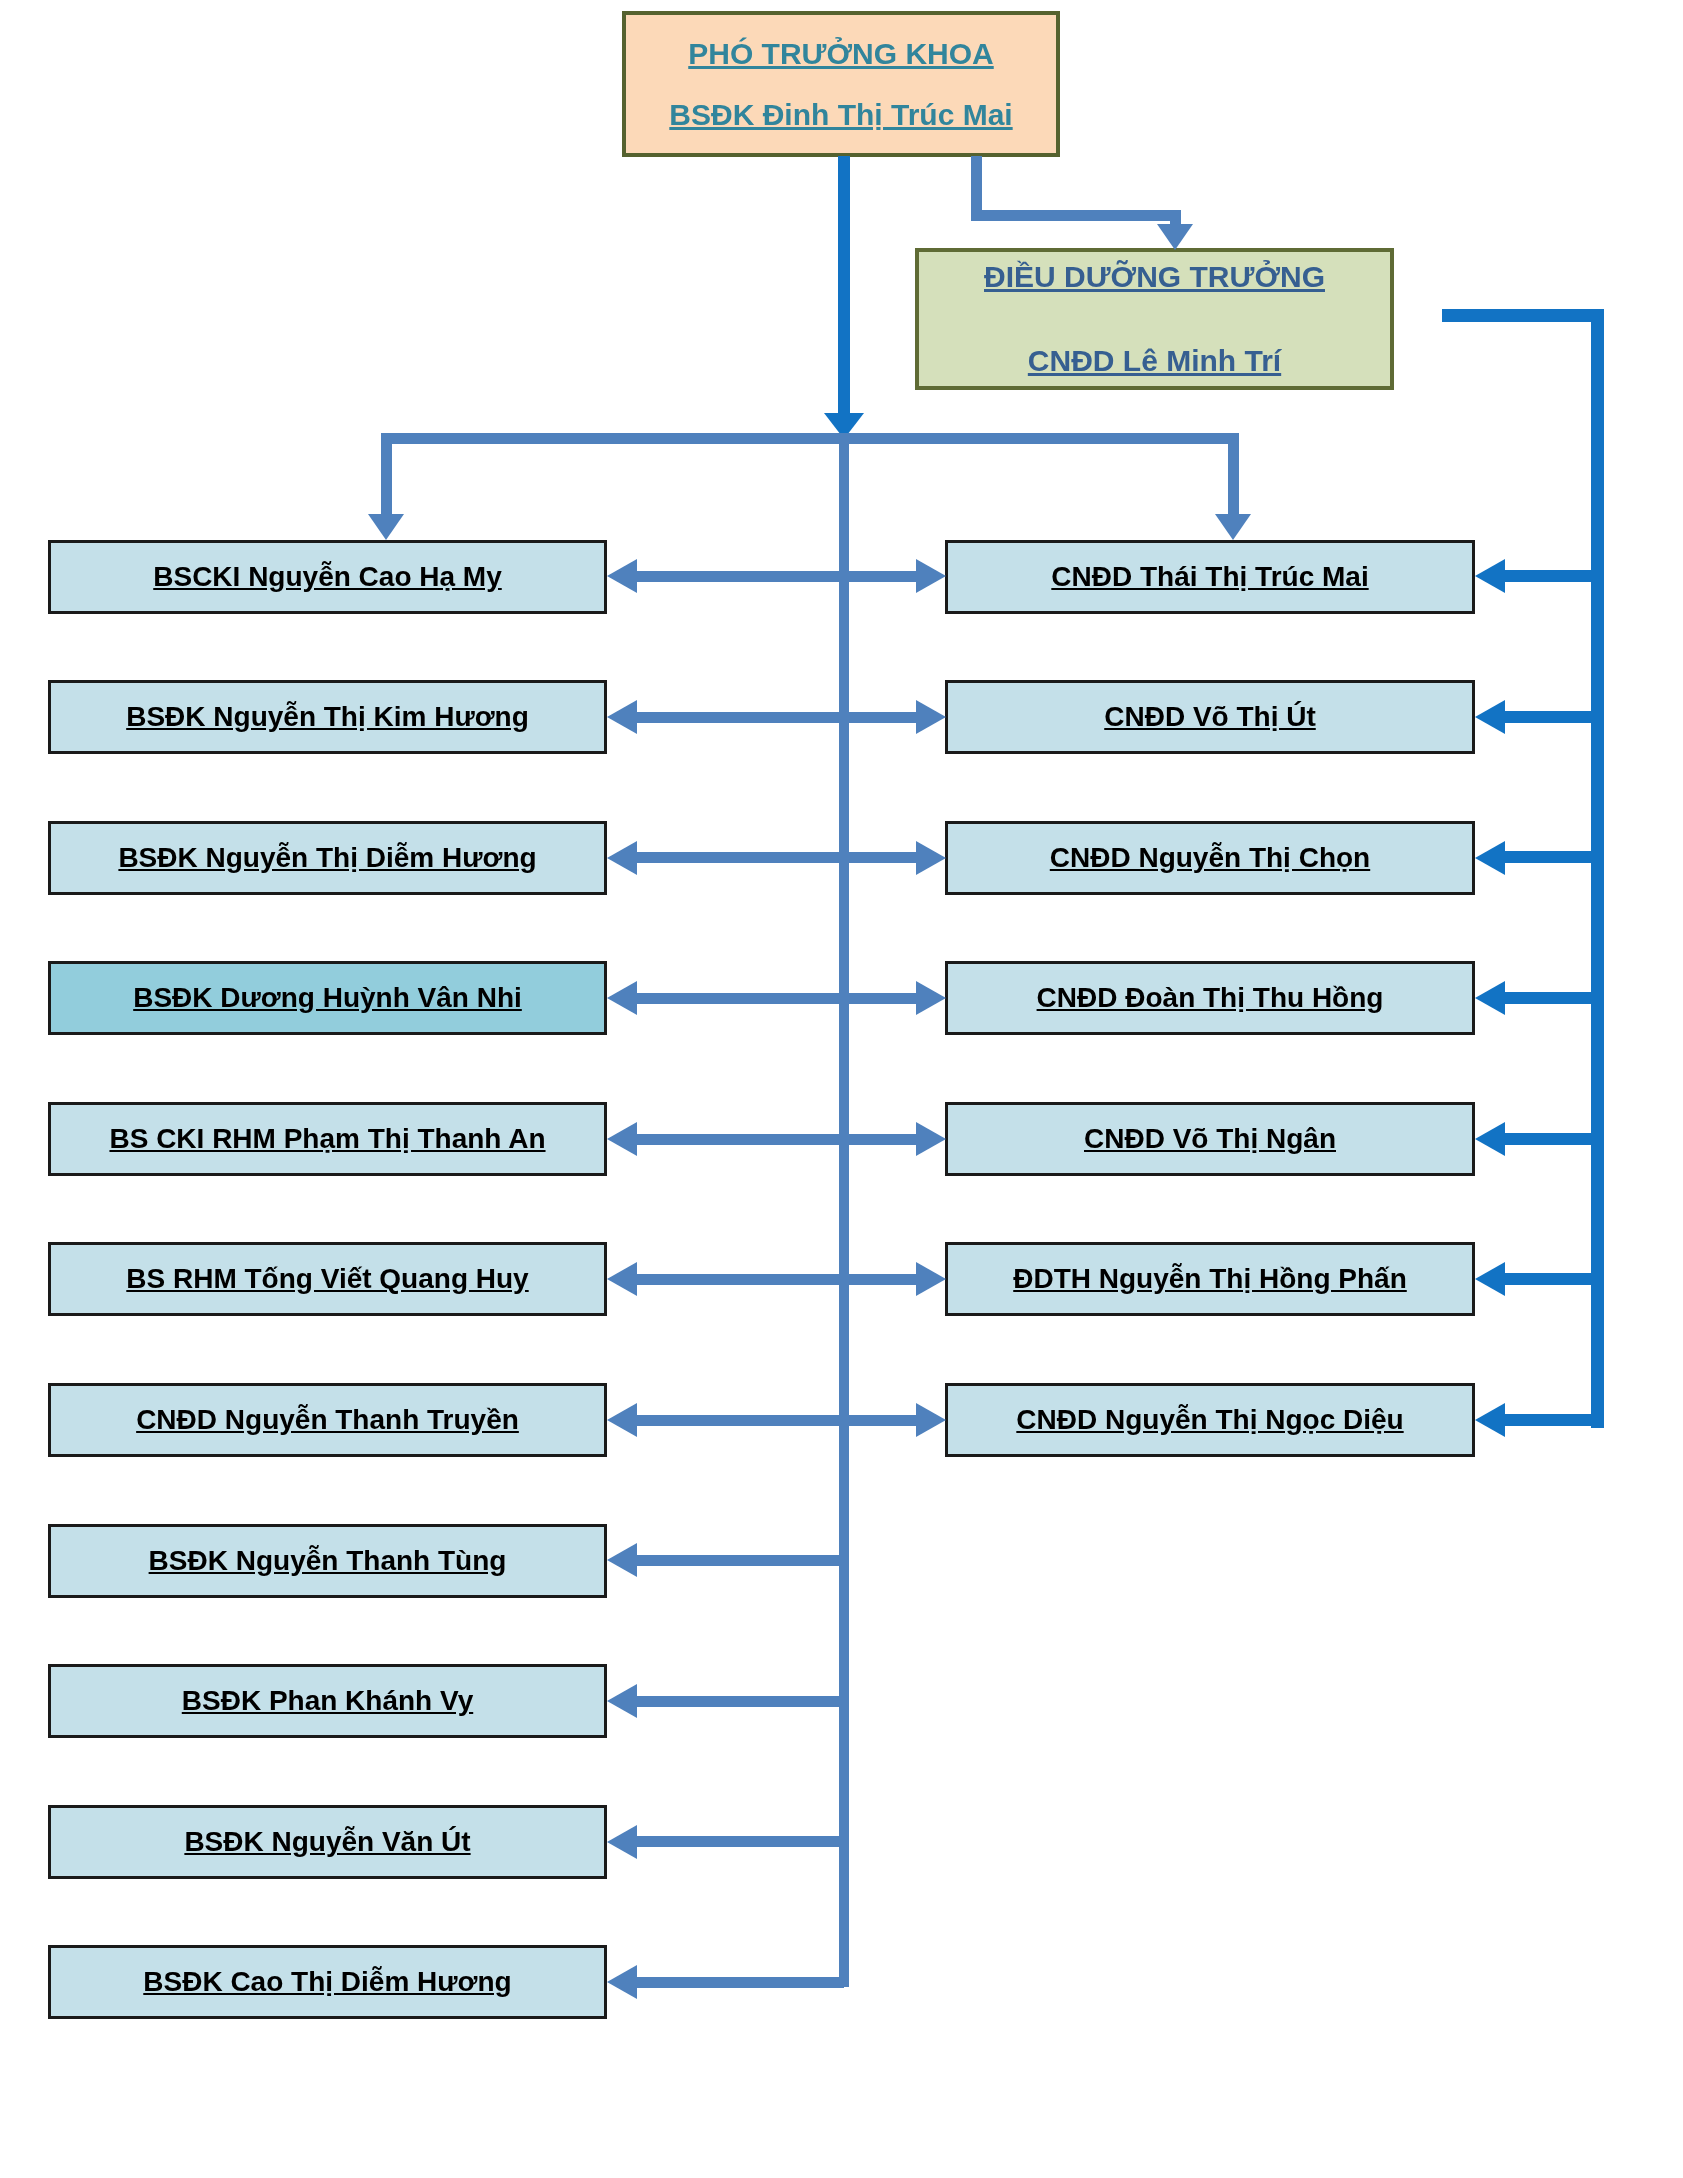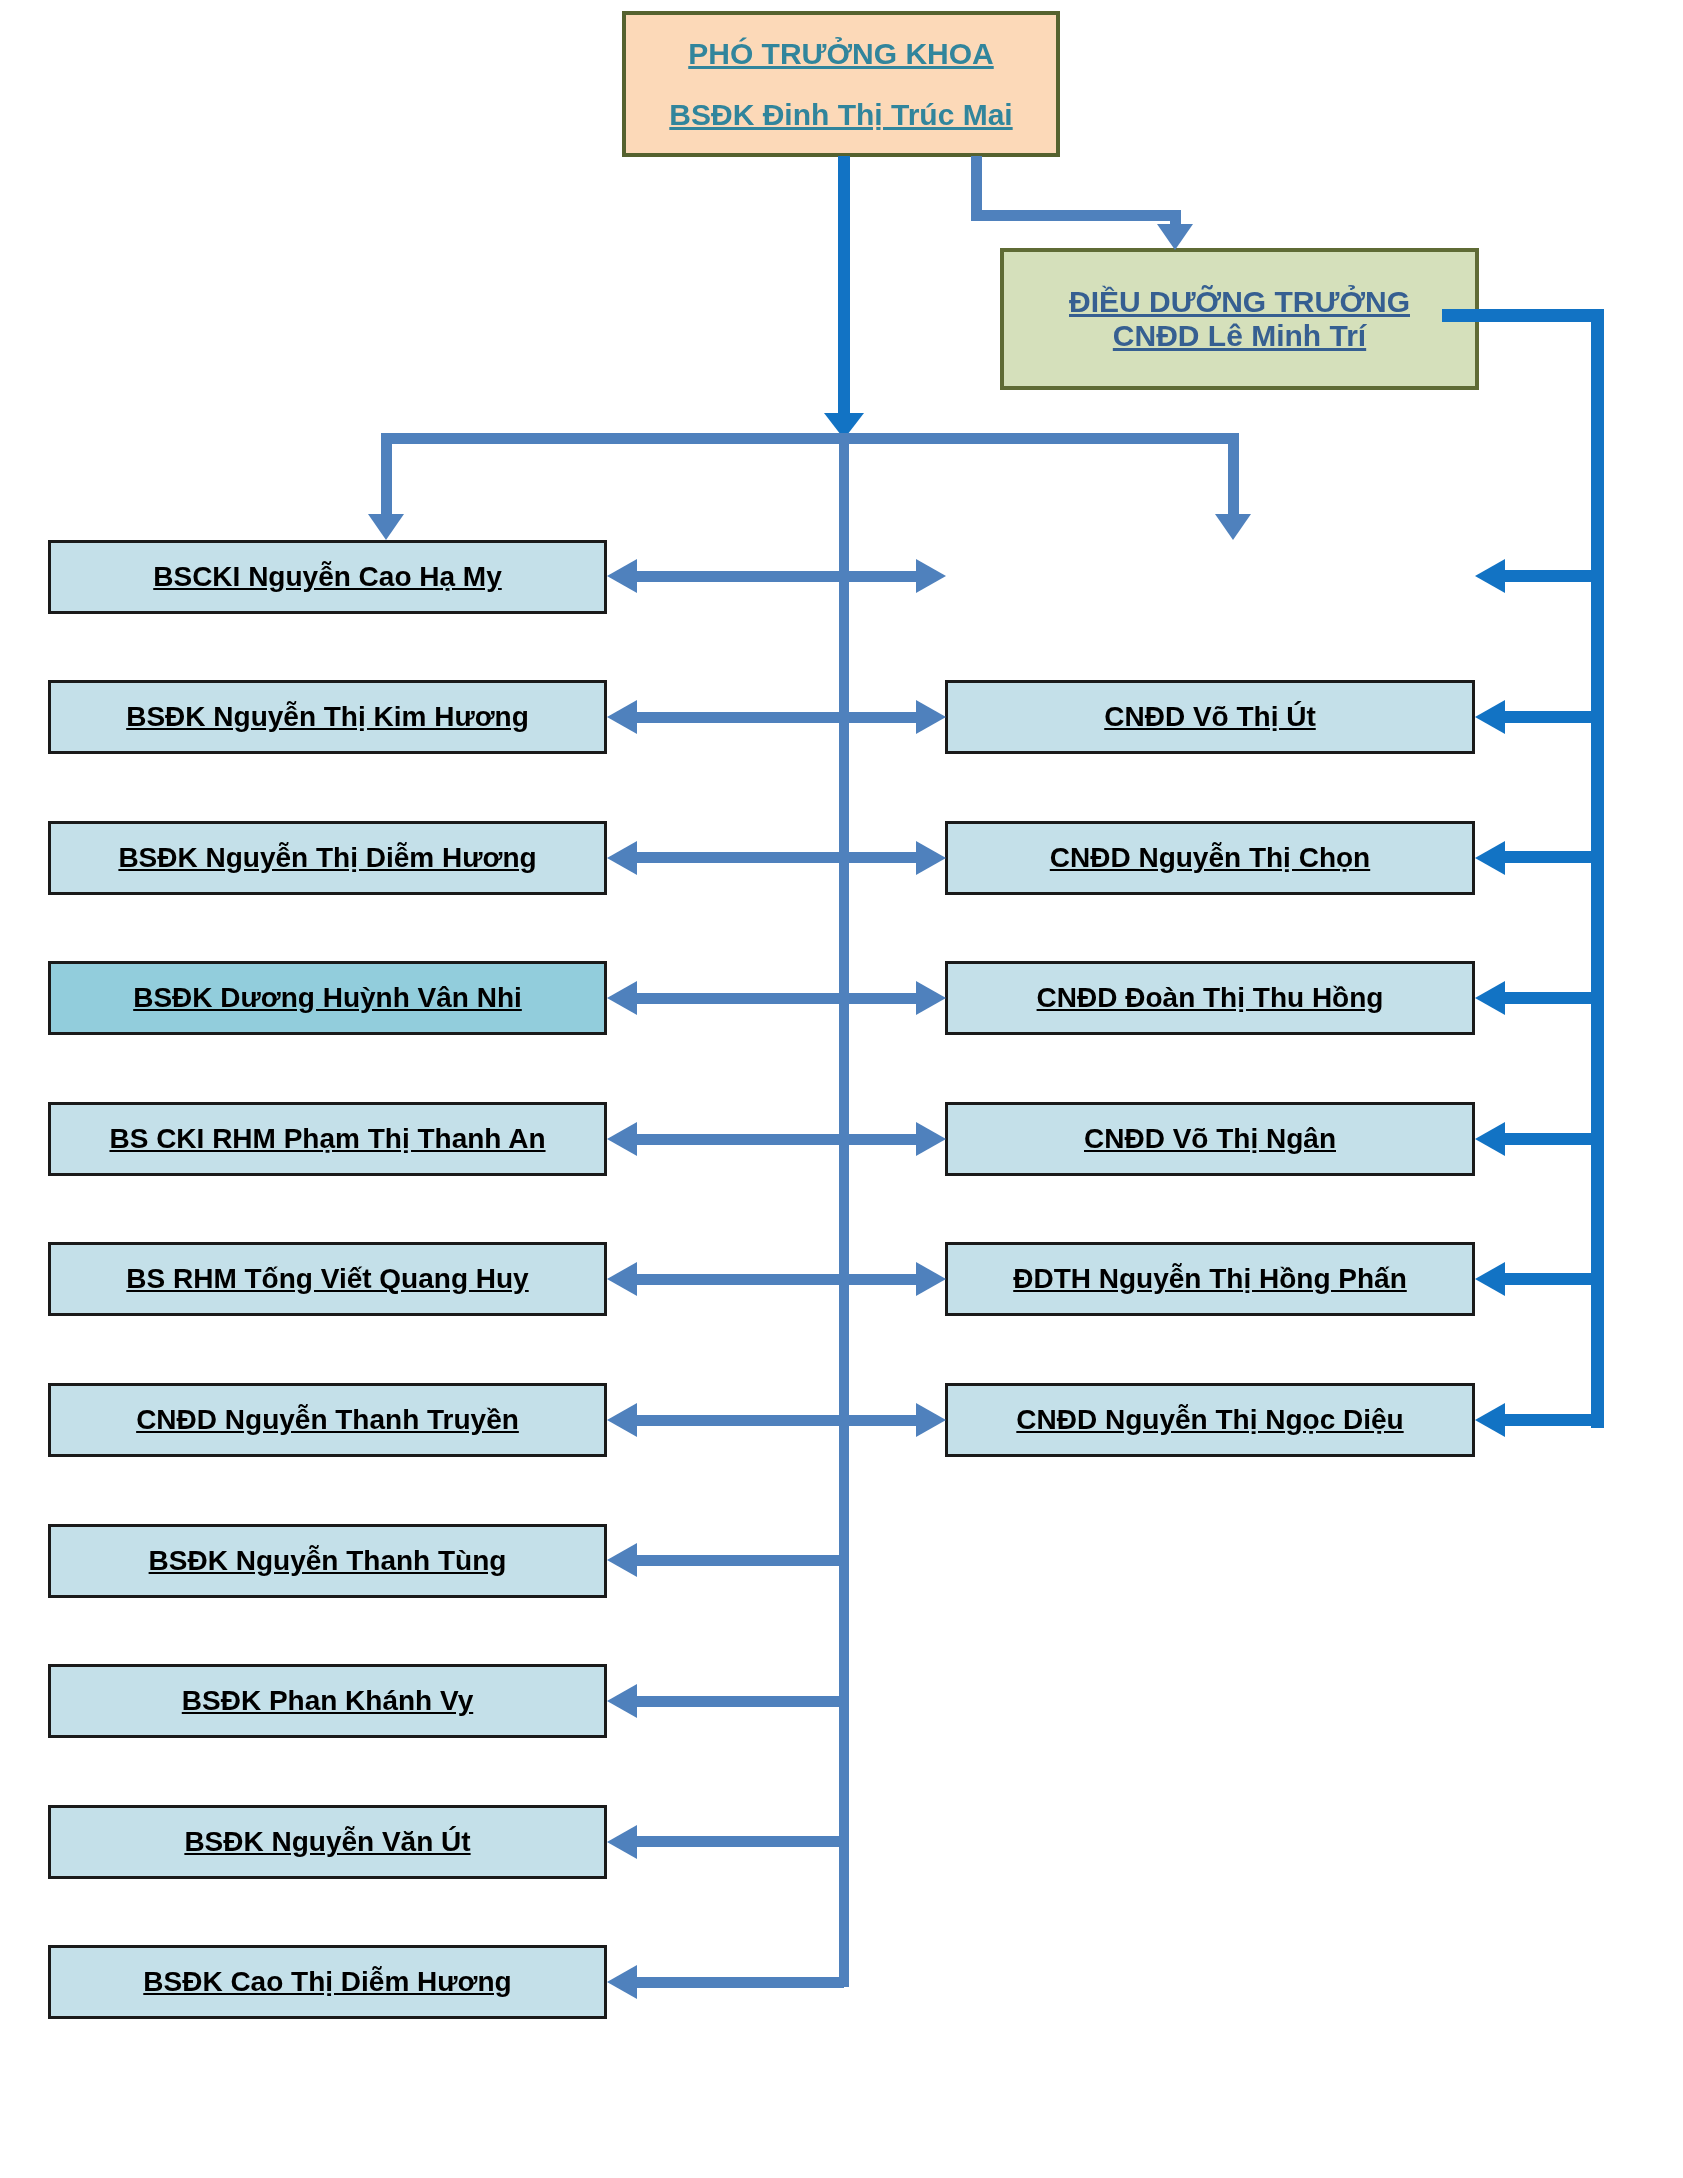--- a/index.html
+++ b/index.html
@@ -9,24 +9,24 @@
   }
   .box { position:absolute; box-sizing:border-box; display:flex; align-items:center;
          justify-content:center; text-align:center; font-weight:bold;text-decoration:underline; }
   .root-box {
     left:622px; top:11px; width:438px; height:146px;
     background:var(--root-fill,#FCD9B8); border:4px solid var(--root-border,#55622F);
     color:var(--root-text,#31859C); font-size:30px;
     flex-direction:column; justify-content:space-around; padding:8px 6px;
   }
   .head-nurse-box {
-    left:1000px; top:248px; width:479px; height:142px;
+    left:915px; top:248px; width:479px; height:142px;
     background:var(--head-nurse-fill,#D5E0BB); border:4px solid var(--head-nurse-border,#5F6B35);
     color:var(--head-nurse-text,#365F91); font-size:30px;
-    flex-direction:column; justify-content:center; padding:8px 6px;
+    flex-direction:column; justify-content:space-between; padding:8px 6px;
   }
   .member {
     height:74px; background:var(--member-fill,#C4E0E9);
     border:3px solid var(--member-border,#1A1A1A); color:#000; font-size:28px;text-align:center;
   }
   .member.doctor { left:48px;  width:559px; }
   .member.nurse  { left:945px; width:530px; }
   .member.alt { background:var(--member-fill-alt,#92CDDC); }
 
   
@@ -107,20 +107,23 @@
   <div class="box member doctor" style="top:1664px">
       <span>BSĐK Phan Khánh Vy</span>
     </div>
   <div class="box member doctor" style="top:1945px">
       <span>BSĐK Cao Thị Diễm Hương</span>
     </div>
   <div class="box member doctor" style="top:1805px">
       <span>BSĐK Nguyễn Văn Út</span>
     </div>
 
+  <div class="box member nurse" style="top:540px">
+      <span>CNĐD Thái Thị Trúc Mai</span>
+    </div>
   <div class="box member nurse" style="top:680px">
       <span>CNĐD Võ Thị Út</span>
     </div>
   <div class="box member nurse" style="top:821px">
       <span>CNĐD Nguyễn Thị Chọn</span>
     </div>
   <div class="box member nurse" style="top:961px">
       <span>CNĐD Đoàn Thị Thu Hồng</span>
     </div>
   <div class="box member nurse" style="top:1102px">

